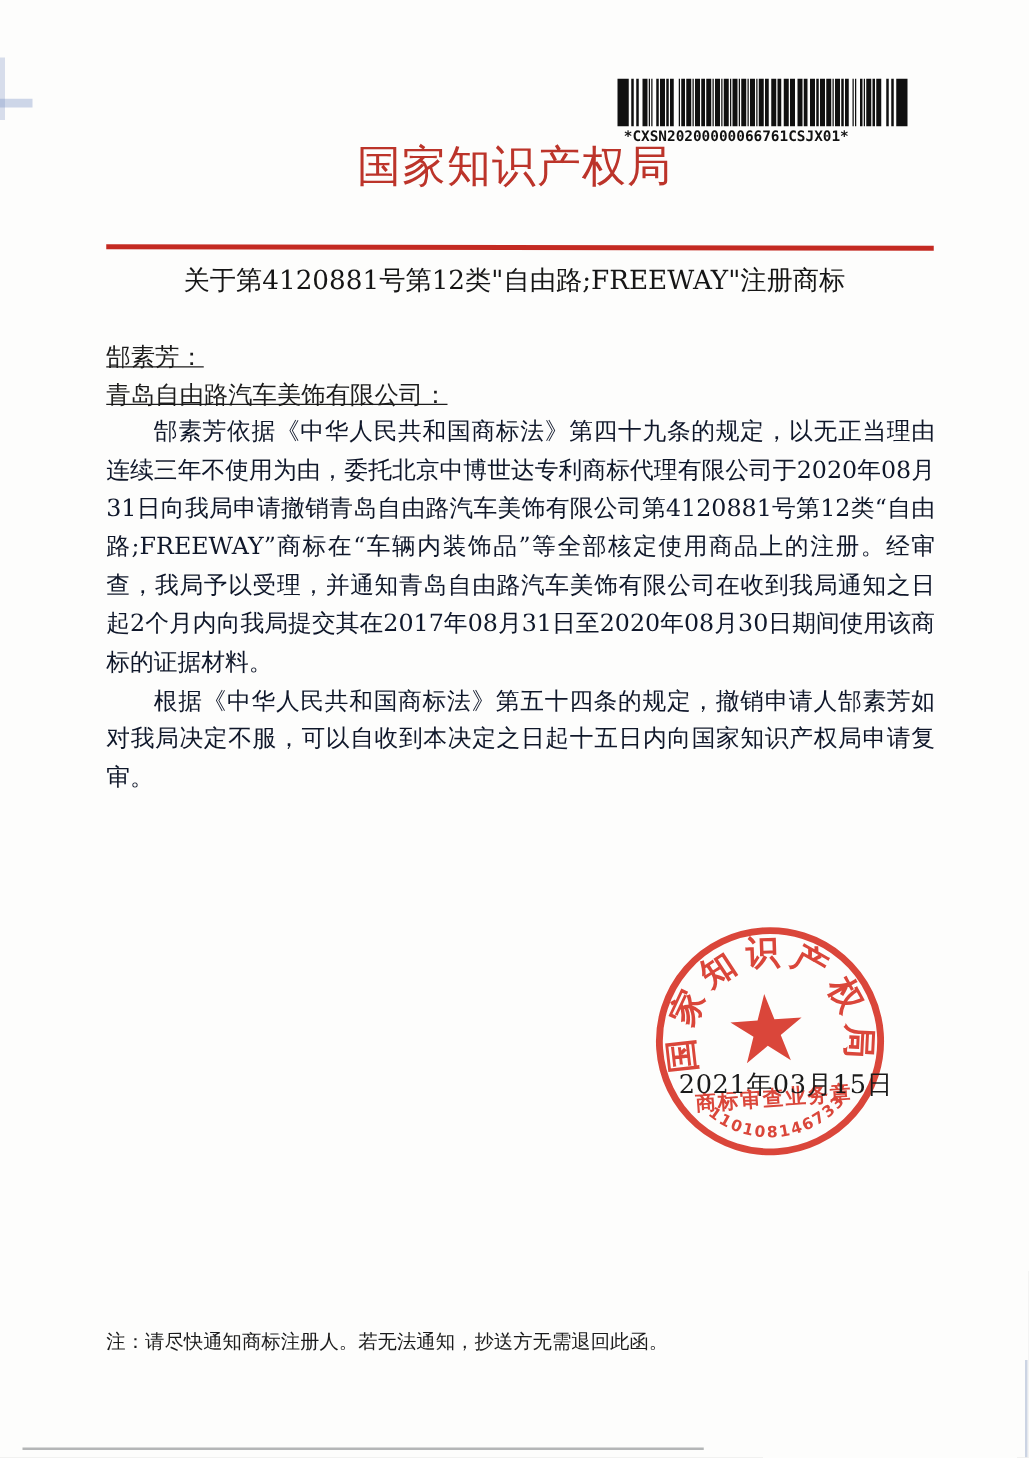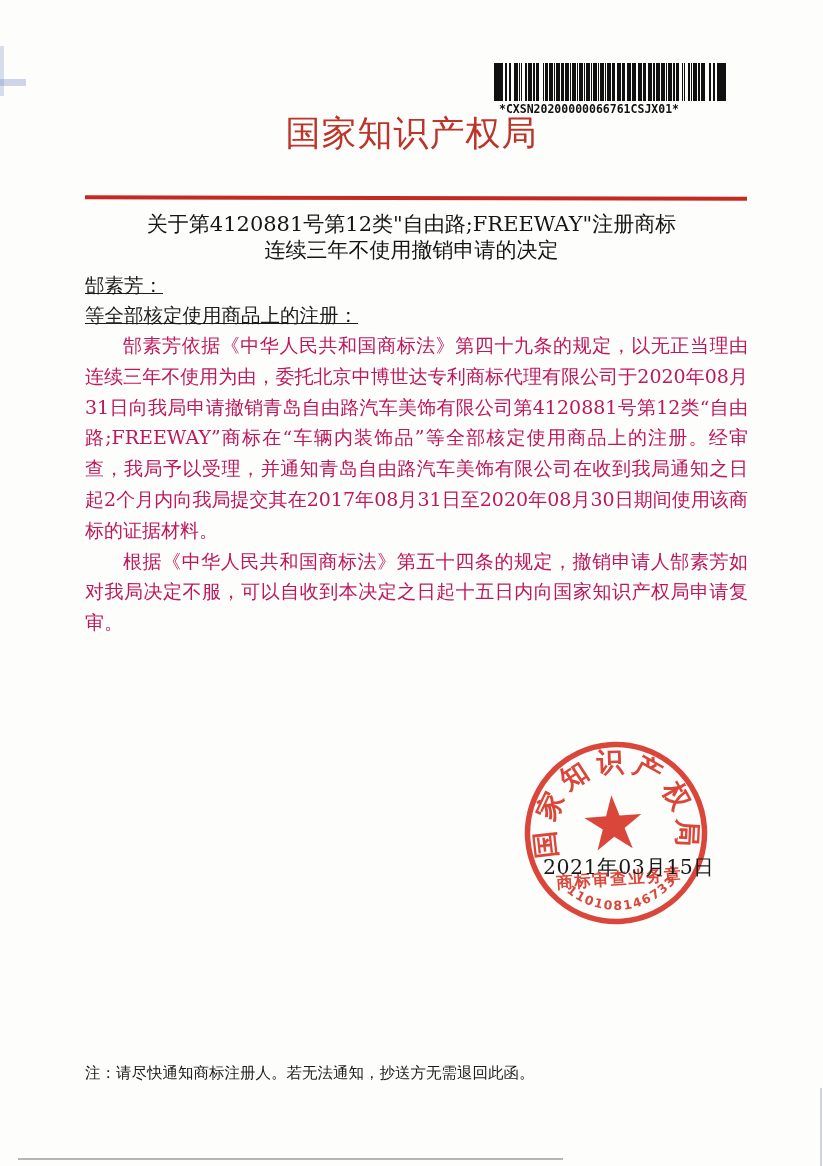--- a/index.html
+++ b/index.html
@@ -36,21 +36,21 @@
   }
   
   .subject{
     position:absolute;left:60px;top:211px;width:703px;
     text-align:center;font-size:21px;line-height:26px;color:#151515;
   }
   
   .recipients{position:absolute;left:85px;top:271px;width:663px;font-size:19.5px;line-height:30px;text-decoration:underline;}
   .body-text{
     position:absolute;left:85px;top:330px;width:663px;
-    font-size:19px;line-height:30.8px;text-align:justify;color:#be185d;
+    font-size:19px;line-height:30.8px;text-align:justify;color:#0f172a;
   }
   .body-text p{margin:0;text-indent:2em;}
   
   .seal{position:absolute;left:520px;top:737px;width:192px;height:192px;z-index:1;opacity:.93;}
   .seal svg{display:block;width:192px;height:192px;}
   .issue-date{
     position:absolute;left:543px;top:853px;z-index:2;
     font-size:20.5px;color:#1a1a1a;letter-spacing:.5px;white-space:nowrap;
   }
   
@@ -72,26 +72,25 @@
   <div class="barcode-wrap">
     <div class="barcode-bars"><span style="display:inline-block;vertical-align:top;height:38px;width:9px;background:#101010;"></span><span style="display:inline-block;vertical-align:top;height:38px;width:2px;background:transparent;"></span><span style="display:inline-block;vertical-align:top;height:38px;width:2px;background:#101010;"></span><span style="display:inline-block;vertical-align:top;height:38px;width:2px;background:transparent;"></span><span style="display:inline-block;vertical-align:top;height:38px;width:2px;background:#101010;"></span><span style="display:inline-block;vertical-align:top;height:38px;width:3px;background:transparent;"></span><span style="display:inline-block;vertical-align:top;height:38px;width:4px;background:#101010;"></span><span style="display:inline-block;vertical-align:top;height:38px;width:1px;background:transparent;"></span><span style="display:inline-block;vertical-align:top;height:38px;width:1px;background:#101010;"></span><span style="display:inline-block;vertical-align:top;height:38px;width:1px;background:transparent;"></span><span style="display:inline-block;vertical-align:top;height:38px;width:1px;background:#101010;"></span><span style="display:inline-block;vertical-align:top;height:38px;width:3px;background:transparent;"></span><span style="display:inline-block;vertical-align:top;height:38px;width:2px;background:#101010;"></span><span style="display:inline-block;vertical-align:top;height:38px;width:1px;background:transparent;"></span><span style="display:inline-block;vertical-align:top;height:38px;width:4px;background:#101010;"></span><span style="display:inline-block;vertical-align:top;height:38px;width:1px;background:transparent;"></span><span style="display:inline-block;vertical-align:top;height:38px;width:2px;background:#101010;"></span><span style="display:inline-block;vertical-align:top;height:38px;width:1px;background:transparent;"></span><span style="display:inline-block;vertical-align:top;height:38px;width:3px;background:#101010;"></span><span style="display:inline-block;vertical-align:top;height:38px;width:4px;background:transparent;"></span><span style="display:inline-block;vertical-align:top;height:38px;width:1px;background:#101010;"></span><span style="display:inline-block;vertical-align:top;height:38px;width:1px;background:transparent;"></span><span style="display:inline-block;vertical-align:top;height:38px;width:3px;background:#101010;"></span><span style="display:inline-block;vertical-align:top;height:38px;width:1px;background:transparent;"></span><span style="display:inline-block;vertical-align:top;height:38px;width:4px;background:#101010;"></span><span style="display:inline-block;vertical-align:top;height:38px;width:1px;background:transparent;"></span><span style="display:inline-block;vertical-align:top;height:38px;width:1px;background:#101010;"></span><span style="display:inline-block;vertical-align:top;height:38px;width:1px;background:transparent;"></span><span style="display:inline-block;vertical-align:top;height:38px;width:4px;background:#101010;"></span><span style="display:inline-block;vertical-align:top;height:38px;width:1px;background:transparent;"></span><span style="display:inline-block;vertical-align:top;height:38px;width:3px;background:#101010;"></span><span style="display:inline-block;vertical-align:top;height:38px;width:1px;background:transparent;"></span><span style="display:inline-block;vertical-align:top;height:38px;width:4px;background:#101010;"></span><span style="display:inline-block;vertical-align:top;height:38px;width:1px;background:transparent;"></span><span style="display:inline-block;vertical-align:top;height:38px;width:1px;background:#101010;"></span><span style="display:inline-block;vertical-align:top;height:38px;width:1px;background:transparent;"></span><span style="display:inline-block;vertical-align:top;height:38px;width:4px;background:#101010;"></span><span style="display:inline-block;vertical-align:top;height:38px;width:1px;background:transparent;"></span><span style="display:inline-block;vertical-align:top;height:38px;width:1px;background:#101010;"></span><span style="display:inline-block;vertical-align:top;height:38px;width:1px;background:transparent;"></span><span style="display:inline-block;vertical-align:top;height:38px;width:4px;background:#101010;"></span><span style="display:inline-block;vertical-align:top;height:38px;width:1px;background:transparent;"></span><span style="display:inline-block;vertical-align:top;height:38px;width:1px;background:#101010;"></span><span style="display:inline-block;vertical-align:top;height:38px;width:1px;background:transparent;"></span><span style="display:inline-block;vertical-align:top;height:38px;width:4px;background:#101010;"></span><span style="display:inline-block;vertical-align:top;height:38px;width:1px;background:transparent;"></span><span style="display:inline-block;vertical-align:top;height:38px;width:1px;background:#101010;"></span><span style="display:inline-block;vertical-align:top;height:38px;width:1px;background:transparent;"></span><span style="display:inline-block;vertical-align:top;height:38px;width:4px;background:#101010;"></span><span style="display:inline-block;vertical-align:top;height:38px;width:1px;background:transparent;"></span><span style="display:inline-block;vertical-align:top;height:38px;width:1px;background:#101010;"></span><span style="display:inline-block;vertical-align:top;height:38px;width:1px;background:transparent;"></span><span style="display:inline-block;vertical-align:top;height:38px;width:4px;background:#101010;"></span><span style="display:inline-block;vertical-align:top;height:38px;width:1px;background:transparent;"></span><span style="display:inline-block;vertical-align:top;height:38px;width:1px;background:#101010;"></span><span style="display:inline-block;vertical-align:top;height:38px;width:1px;background:transparent;"></span><span style="display:inline-block;vertical-align:top;height:38px;width:4px;background:#101010;"></span><span style="display:inline-block;vertical-align:top;height:38px;width:1px;background:transparent;"></span><span style="display:inline-block;vertical-align:top;height:38px;width:3px;background:#101010;"></span><span style="display:inline-block;vertical-align:top;height:38px;width:2px;background:transparent;"></span><span style="display:inline-block;vertical-align:top;height:38px;width:4px;background:#101010;"></span><span style="display:inline-block;vertical-align:top;height:38px;width:1px;background:transparent;"></span><span style="display:inline-block;vertical-align:top;height:38px;width:3px;background:#101010;"></span><span style="display:inline-block;vertical-align:top;height:38px;width:2px;background:transparent;"></span><span style="display:inline-block;vertical-align:top;height:38px;width:4px;background:#101010;"></span><span style="display:inline-block;vertical-align:top;height:38px;width:1px;background:transparent;"></span><span style="display:inline-block;vertical-align:top;height:38px;width:4px;background:#101010;"></span><span style="display:inline-block;vertical-align:top;height:38px;width:2px;background:transparent;"></span><span style="display:inline-block;vertical-align:top;height:38px;width:4px;background:#101010;"></span><span style="display:inline-block;vertical-align:top;height:38px;width:1px;background:transparent;"></span><span style="display:inline-block;vertical-align:top;height:38px;width:3px;background:#101010;"></span><span style="display:inline-block;vertical-align:top;height:38px;width:2px;background:transparent;"></span><span style="display:inline-block;vertical-align:top;height:38px;width:4px;background:#101010;"></span><span style="display:inline-block;vertical-align:top;height:38px;width:1px;background:transparent;"></span><span style="display:inline-block;vertical-align:top;height:38px;width:2px;background:#101010;"></span><span style="display:inline-block;vertical-align:top;height:38px;width:1px;background:transparent;"></span><span style="display:inline-block;vertical-align:top;height:38px;width:4px;background:#101010;"></span><span style="display:inline-block;vertical-align:top;height:38px;width:1px;background:transparent;"></span><span style="display:inline-block;vertical-align:top;height:38px;width:4px;background:#101010;"></span><span style="display:inline-block;vertical-align:top;height:38px;width:1px;background:transparent;"></span><span style="display:inline-block;vertical-align:top;height:38px;width:1px;background:#101010;"></span><span style="display:inline-block;vertical-align:top;height:38px;width:1px;background:transparent;"></span><span style="display:inline-block;vertical-align:top;height:38px;width:4px;background:#101010;"></span><span style="display:inline-block;vertical-align:top;height:38px;width:1px;background:transparent;"></span><span style="display:inline-block;vertical-align:top;height:38px;width:2px;background:#101010;"></span><span style="display:inline-block;vertical-align:top;height:38px;width:1px;background:transparent;"></span><span style="display:inline-block;vertical-align:top;height:38px;width:3px;background:#101010;"></span><span style="display:inline-block;vertical-align:top;height:38px;width:3px;background:transparent;"></span><span style="display:inline-block;vertical-align:top;height:38px;width:1px;background:#101010;"></span><span style="display:inline-block;vertical-align:top;height:38px;width:1px;background:transparent;"></span><span style="display:inline-block;vertical-align:top;height:38px;width:1px;background:#101010;"></span><span style="display:inline-block;vertical-align:top;height:38px;width:3px;background:transparent;"></span><span style="display:inline-block;vertical-align:top;height:38px;width:2px;background:#101010;"></span><span style="display:inline-block;vertical-align:top;height:38px;width:1px;background:transparent;"></span><span style="display:inline-block;vertical-align:top;height:38px;width:1px;background:#101010;"></span><span style="display:inline-block;vertical-align:top;height:38px;width:1px;background:transparent;"></span><span style="display:inline-block;vertical-align:top;height:38px;width:4px;background:#101010;"></span><span style="display:inline-block;vertical-align:top;height:38px;width:1px;background:transparent;"></span><span style="display:inline-block;vertical-align:top;height:38px;width:2px;background:#101010;"></span><span style="display:inline-block;vertical-align:top;height:38px;width:1px;background:transparent;"></span><span style="display:inline-block;vertical-align:top;height:38px;width:4px;background:#101010;"></span><span style="display:inline-block;vertical-align:top;height:38px;width:1px;background:transparent;"></span><span style="display:inline-block;vertical-align:top;height:38px;width:3px;background:transparent;"></span><span style="display:inline-block;vertical-align:top;height:38px;width:2px;background:#101010;"></span><span style="display:inline-block;vertical-align:top;height:38px;width:2px;background:transparent;"></span><span style="display:inline-block;vertical-align:top;height:38px;width:2px;background:#101010;"></span><span style="display:inline-block;vertical-align:top;height:38px;width:2px;background:transparent;"></span><span style="display:inline-block;vertical-align:top;height:38px;width:9px;background:#101010;"></span></div>
     <div class="barcode-text">*CXSN20200000066761CSJX01*</div>
   </div>
 
   <div class="agency-title">国家知识产权局</div>
   <div class="red-rule"></div>
 
   <div class="subject">
     <div>关于第4120881号第12类"自由路;FREEWAY"注册商标</div>
-    <div>连续三年不使用撤销申请的决定</div>
   </div>
 
   <div class="recipients">
     <div>郜素芳：</div>
-    <div>等全部核定使用商品上的注册：</div>
+    <div>青岛自由路汽车美饰有限公司：</div>
   </div>
 
   <div class="body-text">
     <p>郜素芳依据《中华人民共和国商标法》第四十九条的规定，以无正当理由连续三年不使用为由，委托北京中博世达专利商标代理有限公司于2020年08月31日向我局申请撤销青岛自由路汽车美饰有限公司第4120881号第12类“自由路;FREEWAY”商标在“车辆内装饰品”等全部核定使用商品上的注册。经审查，我局予以受理，并通知青岛自由路汽车美饰有限公司在收到我局通知之日起2个月内向我局提交其在2017年08月31日至2020年08月30日期间使用该商标的证据材料。</p>
     <p>根据《中华人民共和国商标法》第五十四条的规定，撤销申请人郜素芳如对我局决定不服，可以自收到本决定之日起十五日内向国家知识产权局申请复审。</p>
   </div>
 
   <div class="seal">
     <svg viewBox="0 0 192 192" xmlns="http://www.w3.org/2000/svg">
       <g transform="rotate(-4 96 96)" fill="#d8392c">

